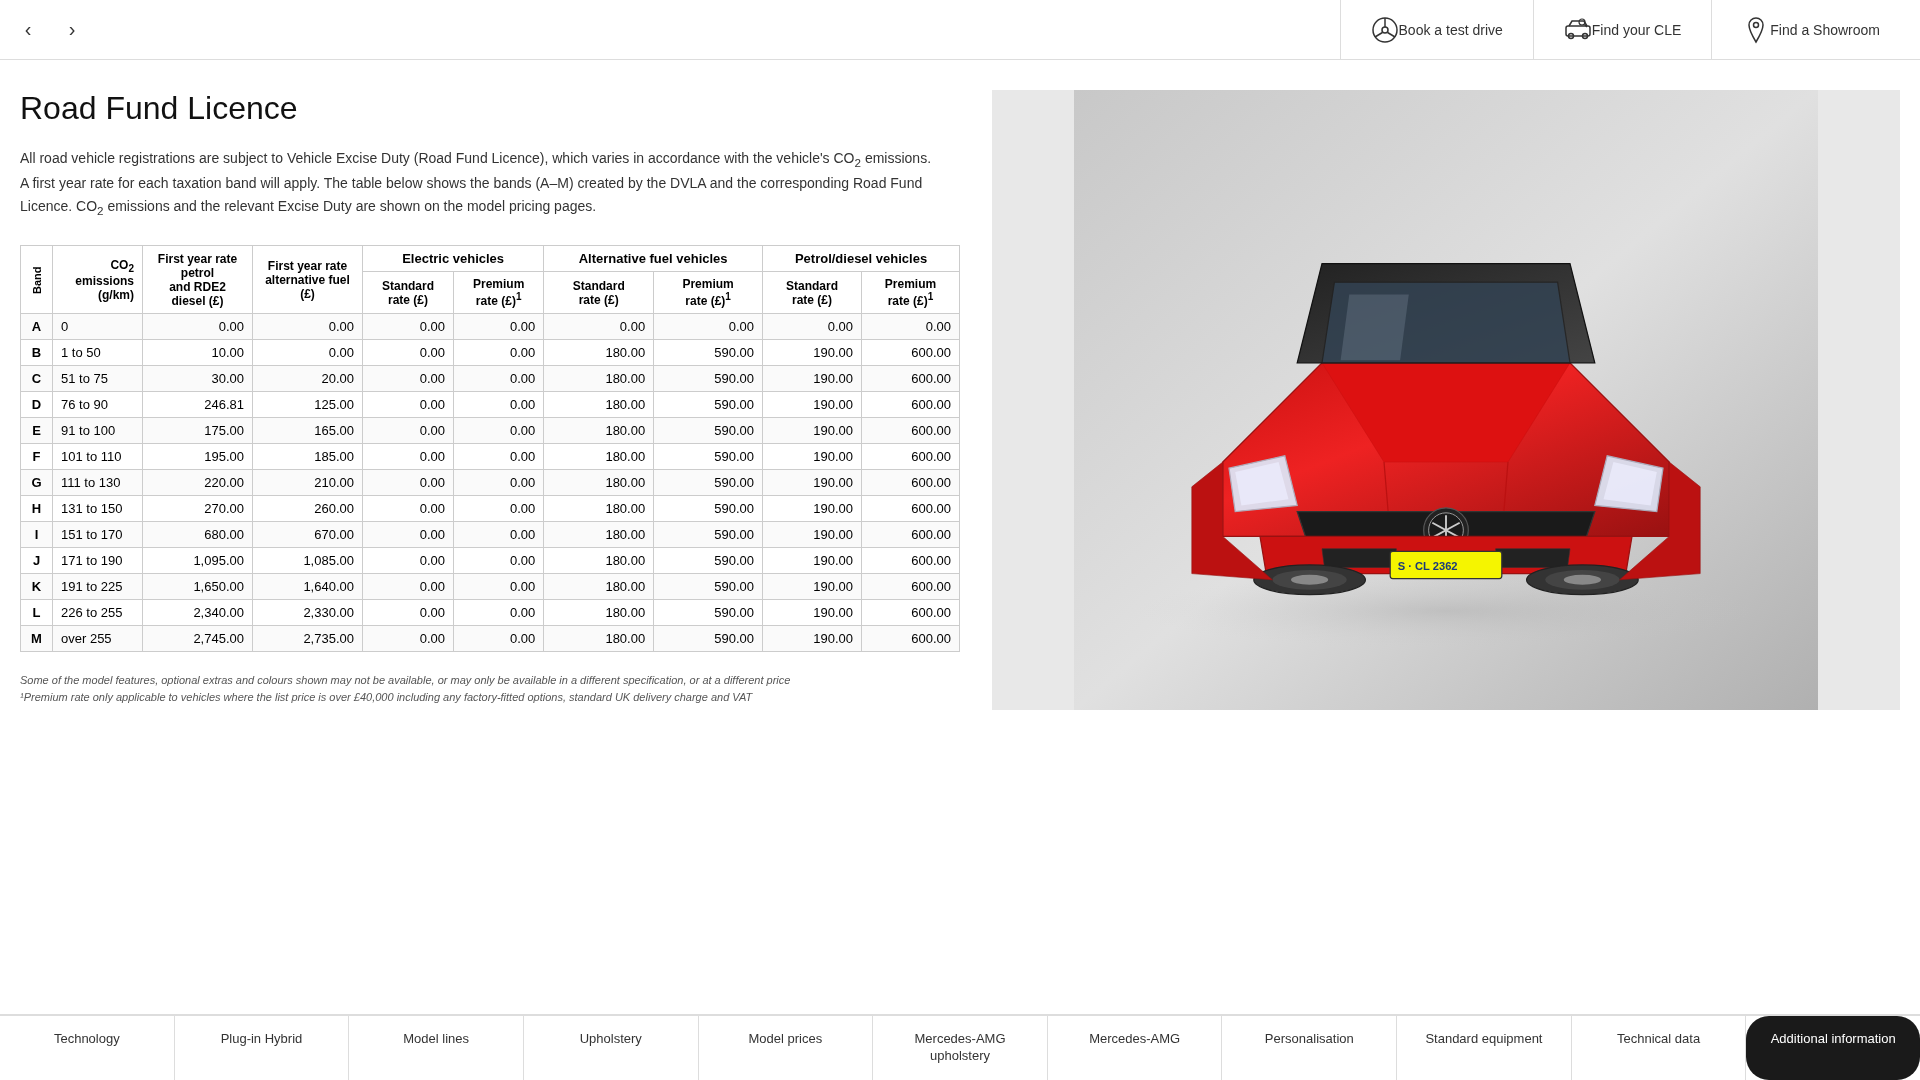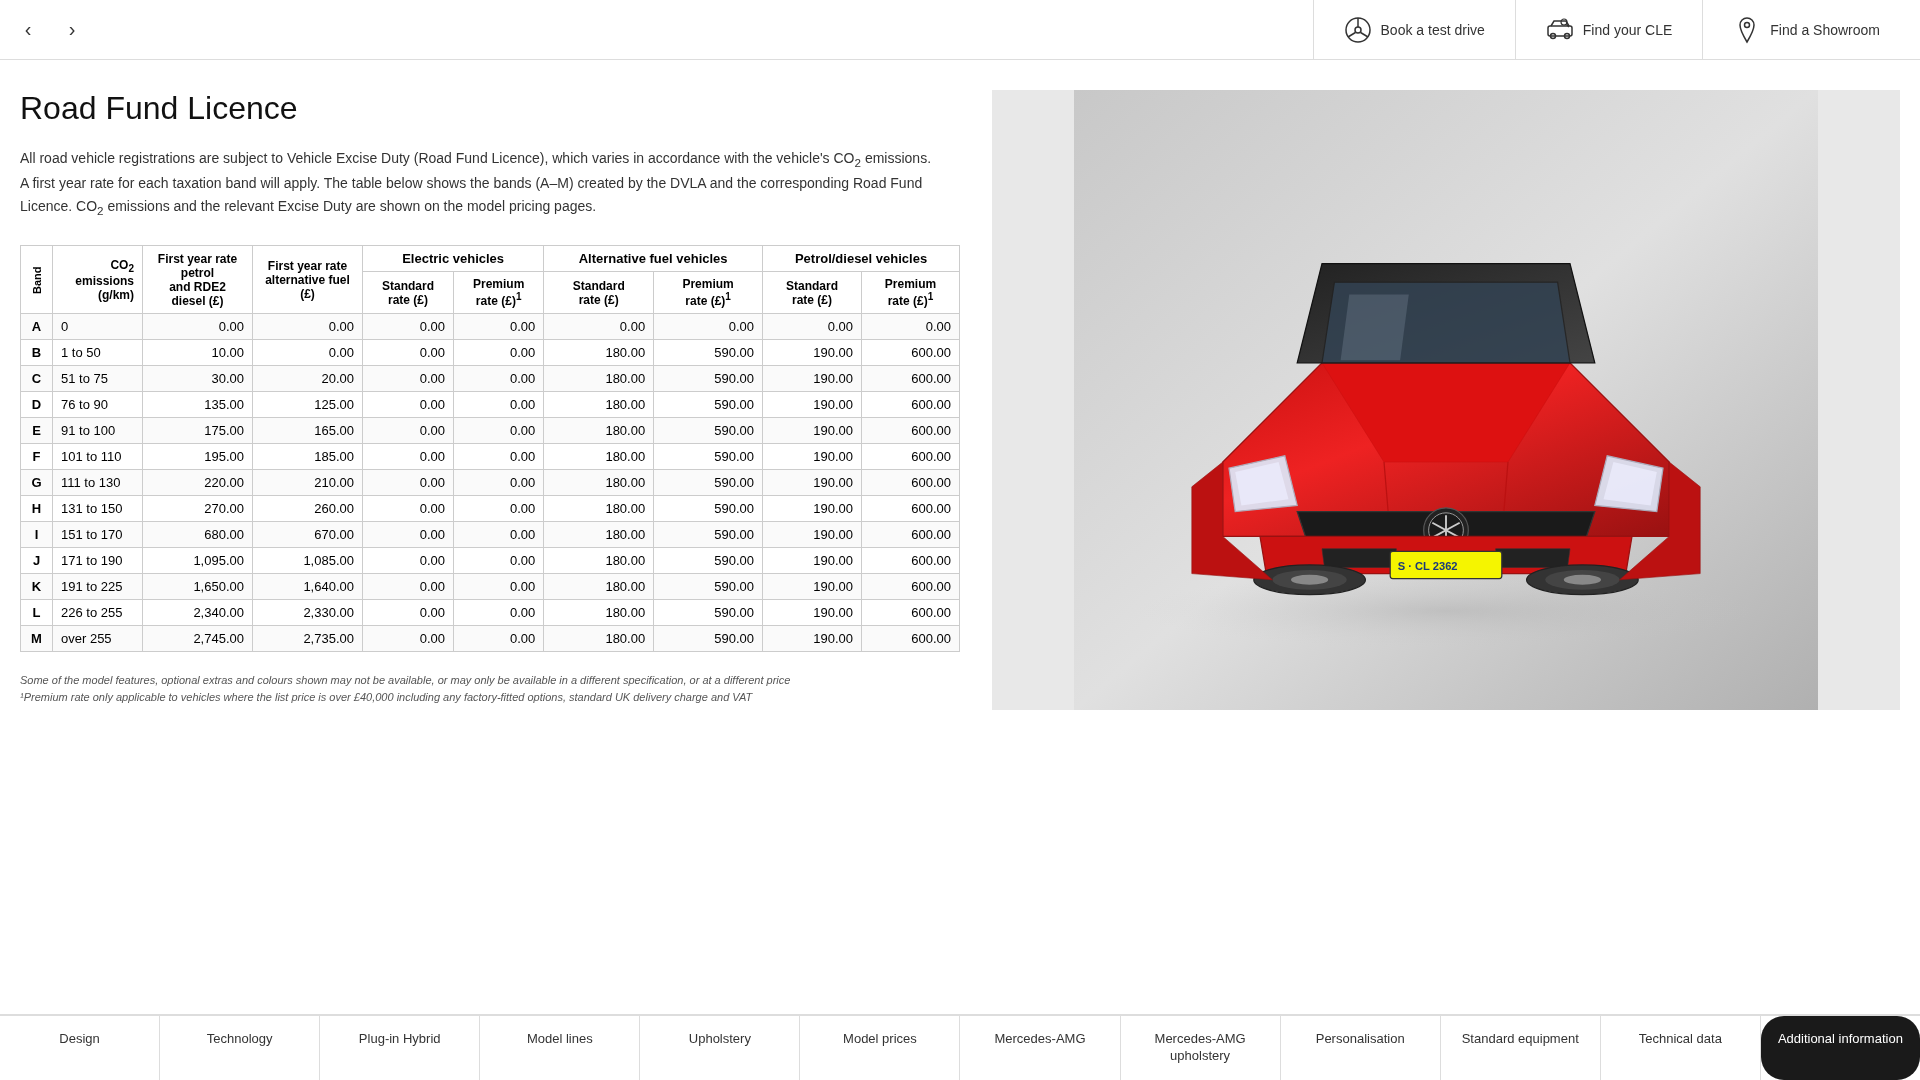--- a/index.html
+++ b/index.html
@@ -32,21 +32,21 @@
       background: none;
     }
     .header-spacer { flex: 1; }
     .header-actions {
       display: flex;
       height: 100%;
     }
     .header-action {
       display: flex;
       align-items: center;
-      gap: 9px;
+      gap: 0;
       padding: 0 30px;
       border-left: 1px solid #ddd;
       cursor: pointer;
       font-size: 14px;
       color: #333;
       text-decoration: none;
     }
     .action-icon {
       width: 28px;
       height: 28px;
@@ -269,21 +269,21 @@
       <td>0.00</td>
       <td>0.00</td>
       <td>180.00</td>
       <td>590.00</td>
       <td>190.00</td>
       <td>600.00</td>
     </tr>
             <tr>
       <td class="band-letter">D</td>
       <td>76 to 90</td>
-      <td>135.00</td>
+      <td>246.81</td>
       <td>125.00</td>
       <td>0.00</td>
       <td>0.00</td>
       <td>180.00</td>
       <td>590.00</td>
       <td>190.00</td>
       <td>600.00</td>
     </tr>
             <tr>
       <td class="band-letter">E</td>
@@ -475,25 +475,24 @@
 
       <path d="M120 300 L95 320 L95 390 L160 395 L120 360 Z" fill="#bb1111" stroke="#991111" stroke-width="0.5"></path>
 
       <path d="M480 300 L505 320 L505 390 L440 395 L480 360 Z" fill="#bb1111" stroke="#991111" stroke-width="0.5"></path>
     </svg>
   </div>
 </div>
 
 <div class="bottom-nav">
 
-<div class="bottom-nav-item">Design</div>
     <div class="bottom-nav-item">Technology</div>
     <div class="bottom-nav-item">Plug-in Hybrid</div>
     <div class="bottom-nav-item">Model lines</div>
     <div class="bottom-nav-item">Upholstery</div>
     <div class="bottom-nav-item">Model prices</div>
+    <div class="bottom-nav-item">Mercedes-AMG upholstery</div>
     <div class="bottom-nav-item">Mercedes-AMG</div>
-    <div class="bottom-nav-item">Mercedes-AMG upholstery</div>
     <div class="bottom-nav-item">Personalisation</div>
     <div class="bottom-nav-item">Standard equipment</div>
     <div class="bottom-nav-item">Technical data</div>
     <div class="bottom-nav-item">Additional information</div>
   </div>
 
 </body></html>

